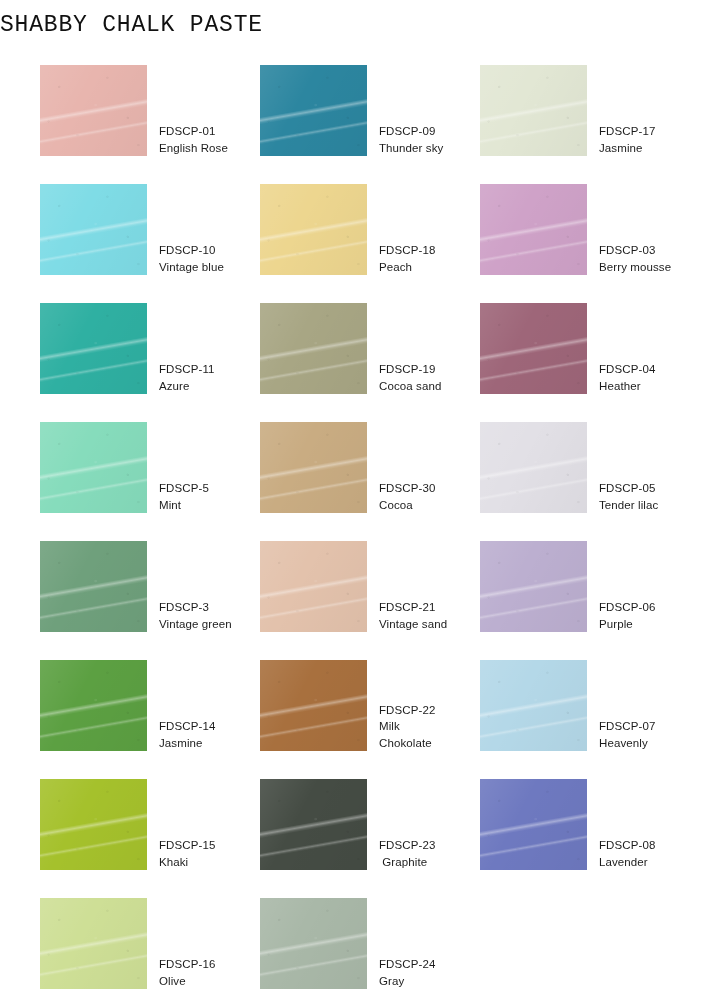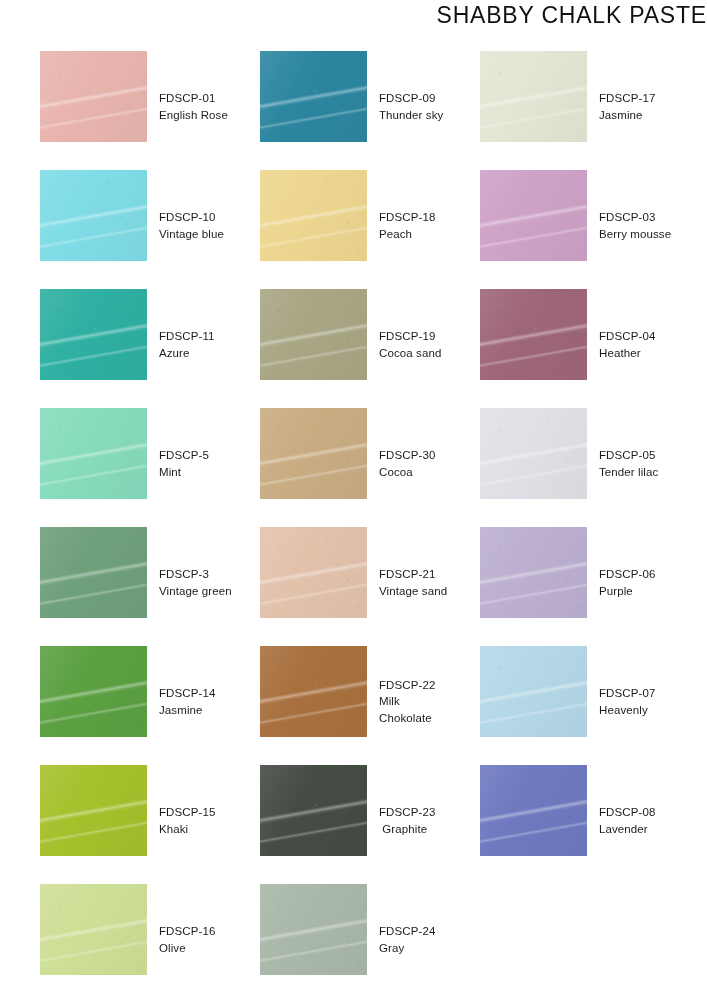--- a/index.html
+++ b/index.html
@@ -18,46 +18,47 @@
   }
 
   .page {
     width: 707px;
     height: 1000px;
     position: relative;
     box-sizing: border-box;
   }
 
   .page-title {
-    text-align: right;
+    text-align: left;
     font-size: 23px;
     font-weight: 400;
     letter-spacing: 0.8px;
     color: #111111;
     margin: 0;
+    padding-top: 10px;
     height: 30px;
     line-height: 30px;
-    font-family: Liberation Sans, sans-serif;
+    font-family: Liberation Mono, monospace;
   }
 
   .grid {
     position: absolute;
     left: 40px;
     top: 37px;
     width: 640px;
     display: grid;
     grid-template-columns: repeat(3, 220px);
     grid-auto-rows: 119px;
     column-gap: 0px;
     row-gap: 0px;
   }
 
   .cell {
     display: flex;
-    align-items: center;
+    align-items: flex-end;
     flex-direction: row;
     height: 119px;
   }
 
   .swatch {
     width: 107px;
     height: 91px;
     flex: 0 0 auto;
     position: relative;
     overflow: hidden;

